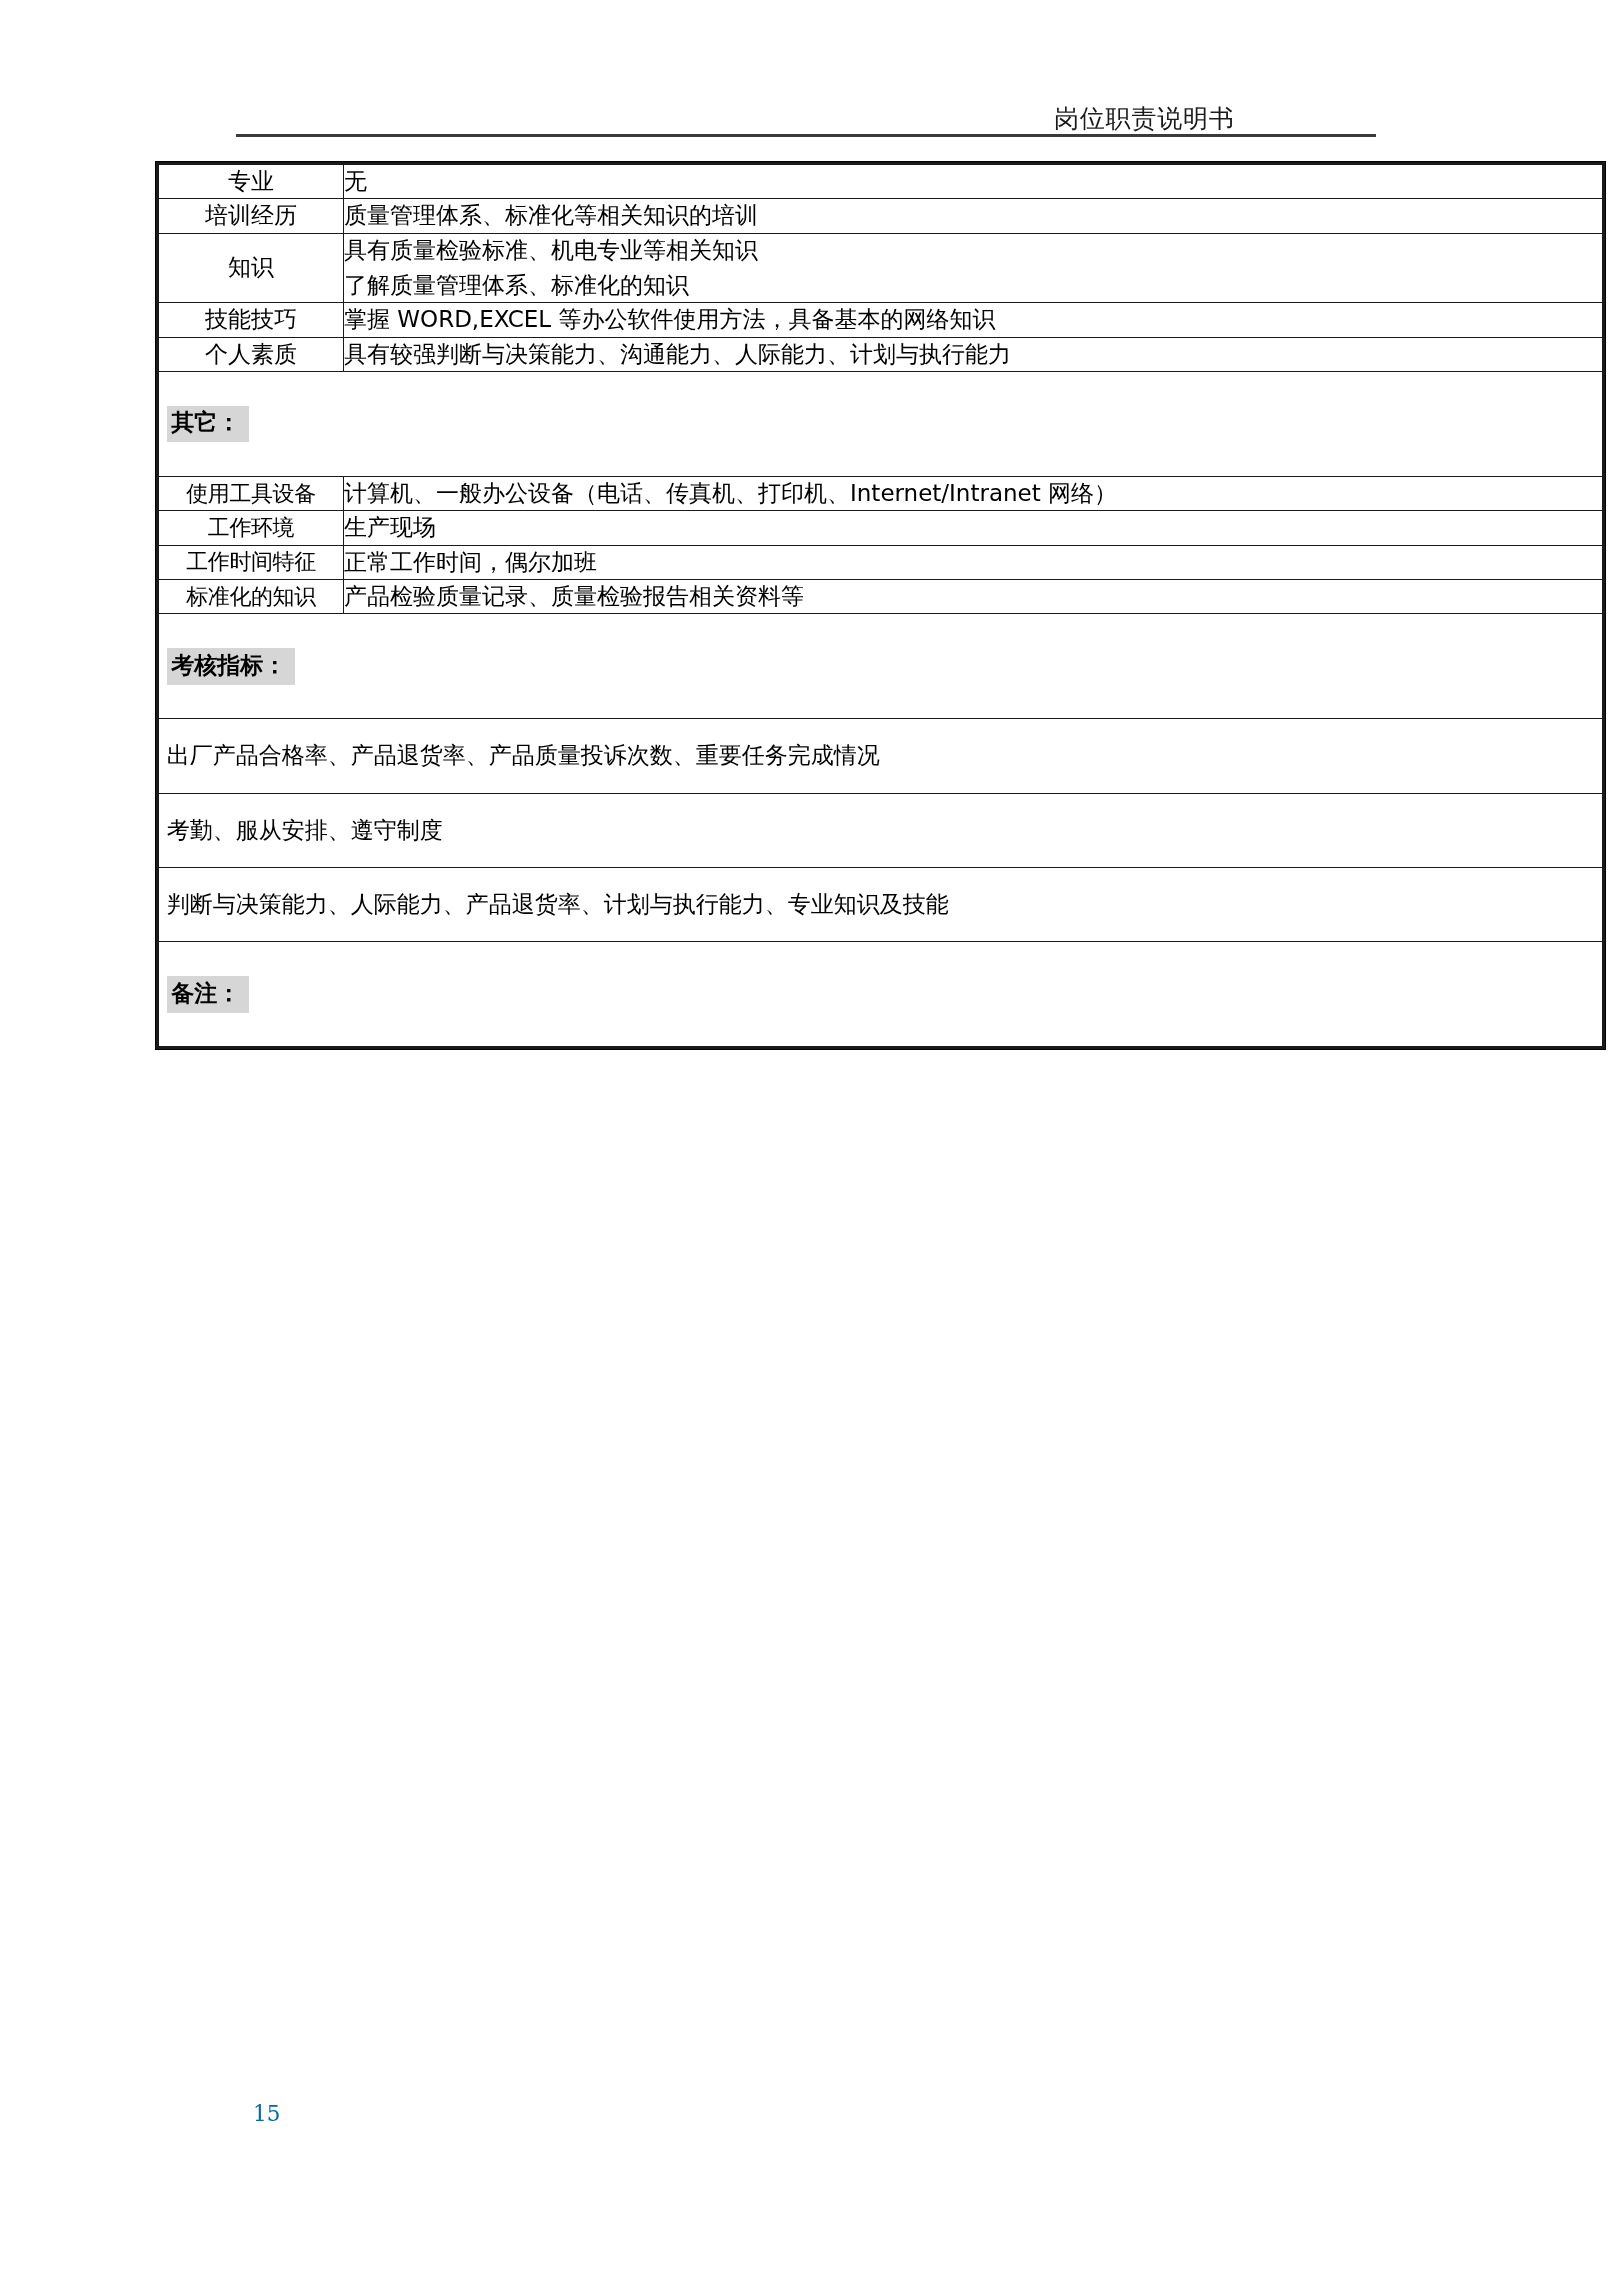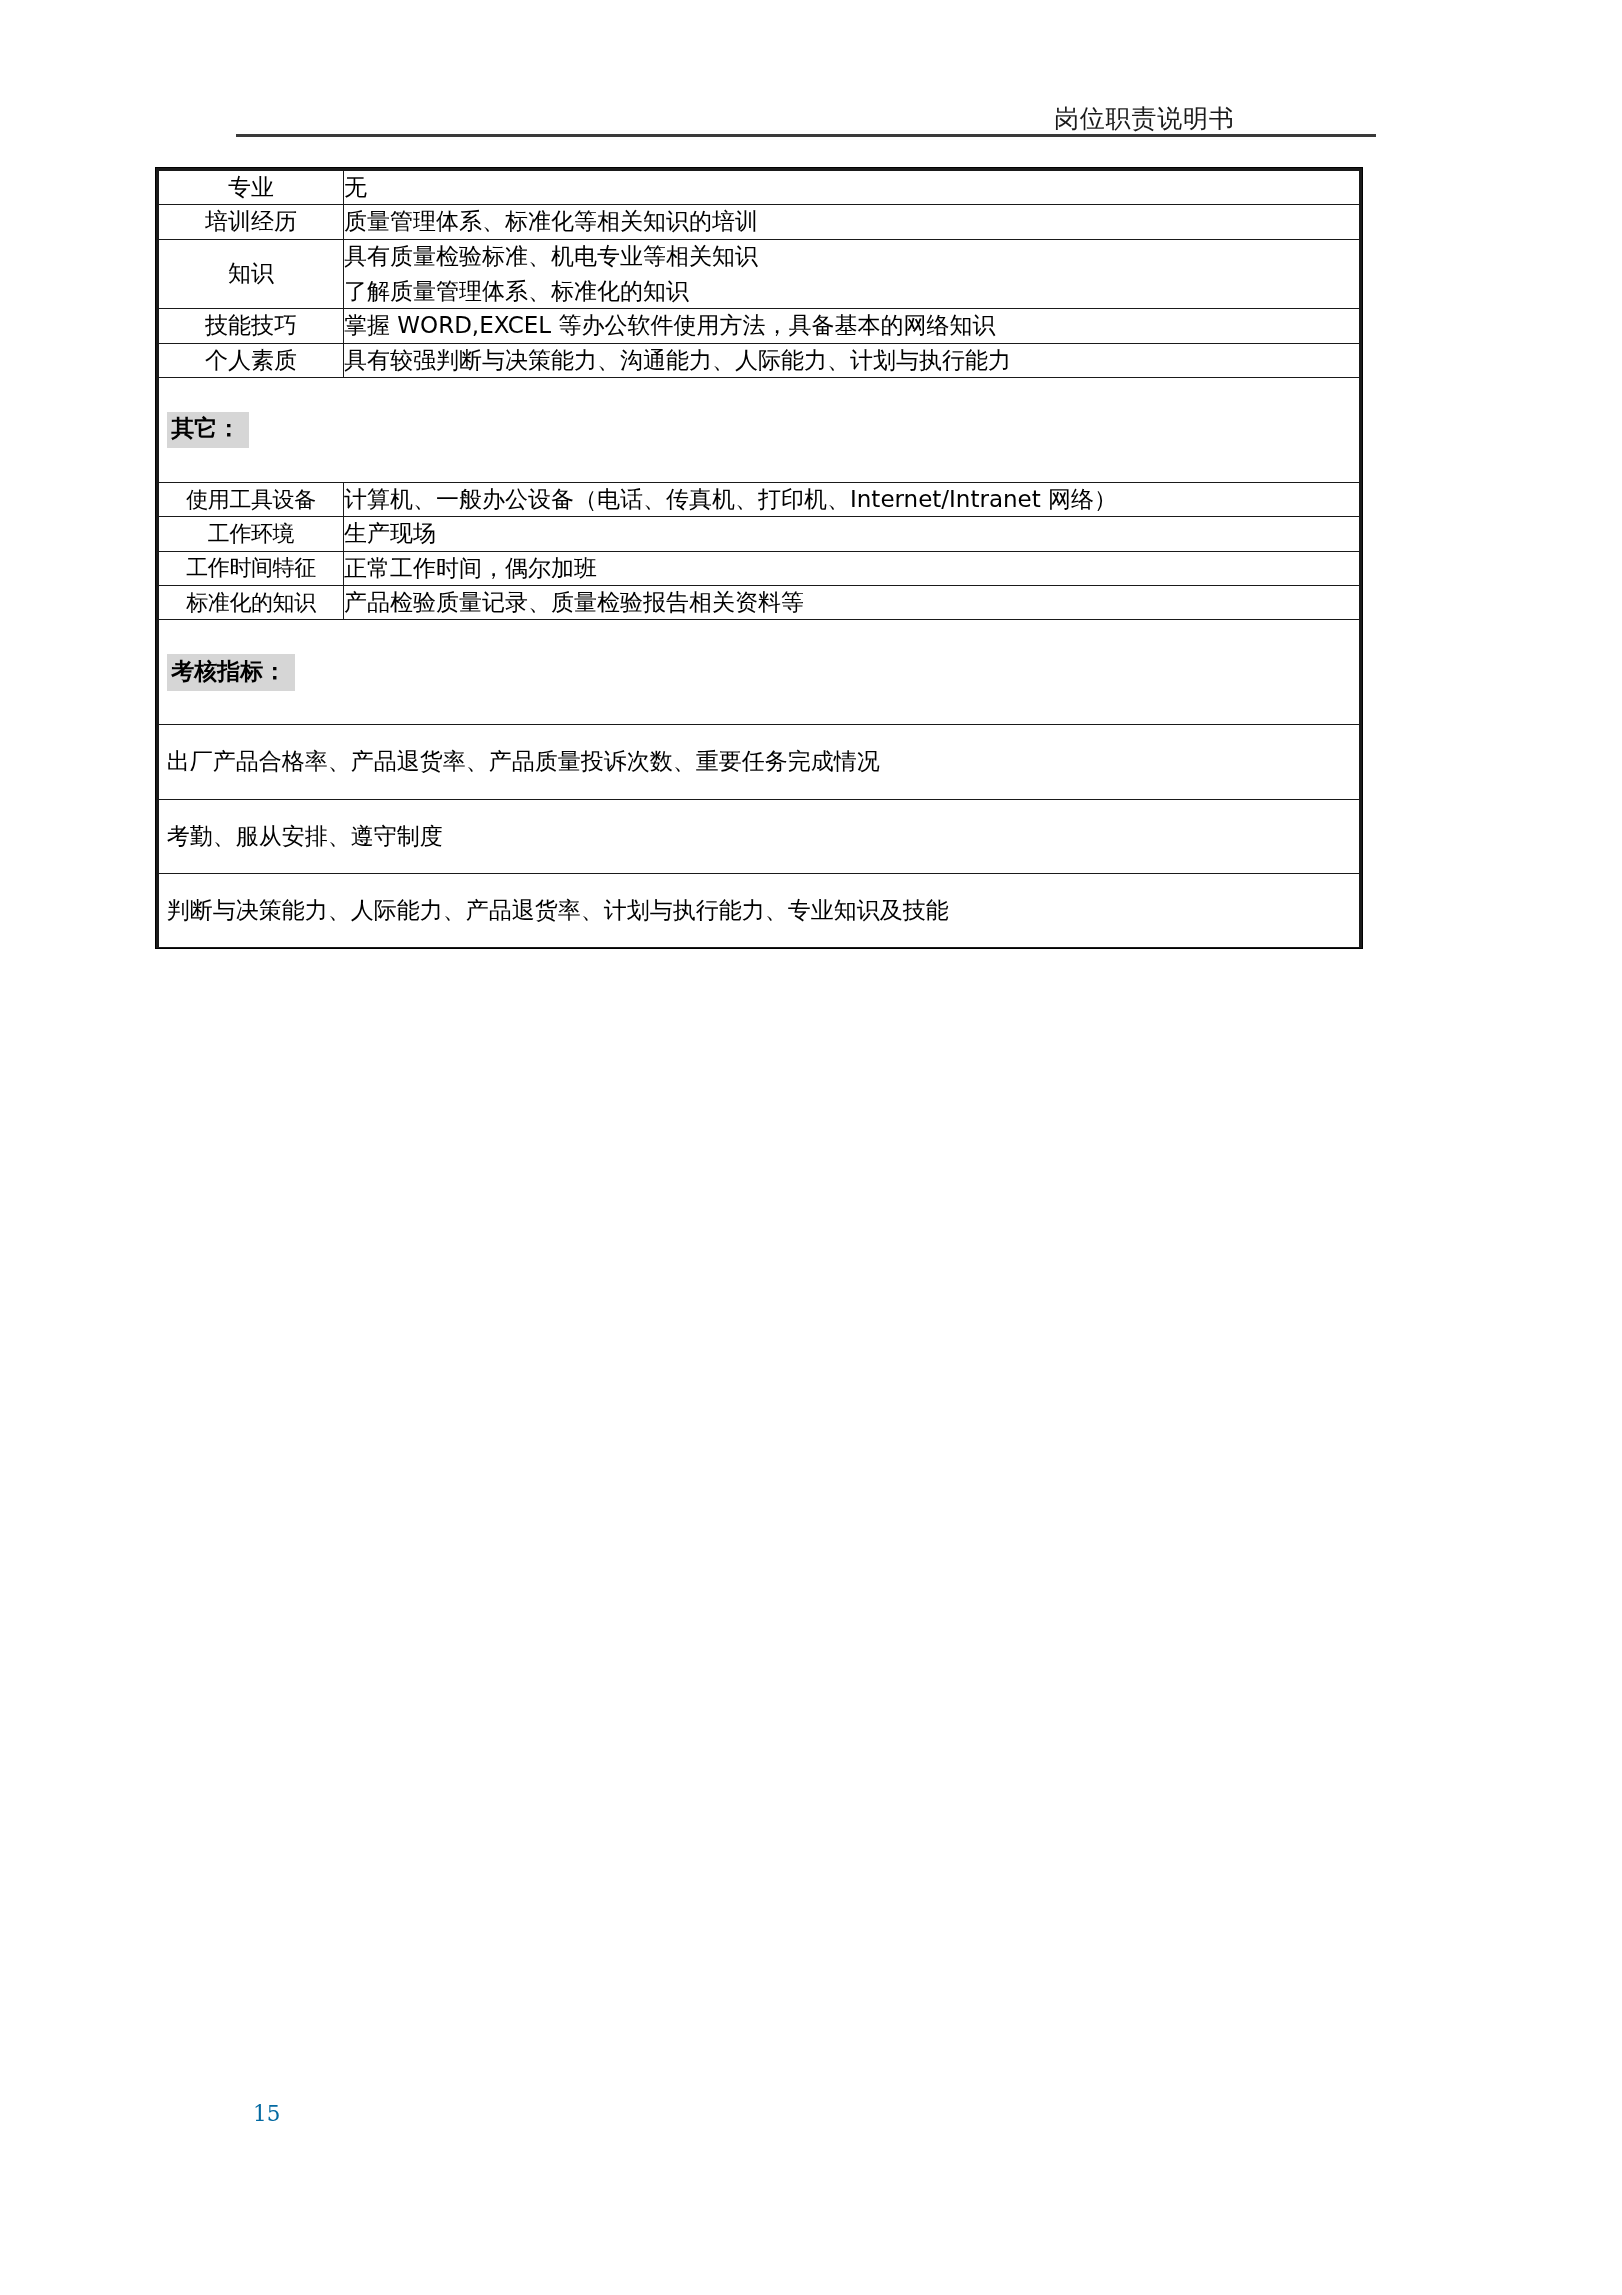--- a/index.html
+++ b/index.html
@@ -43,22 +43,22 @@
     line-height: 1;
     letter-spacing: 0.8px;
     color: #1a1a1a;
     white-space: nowrap;
   }
 
   
   .doc-table {
     position: absolute;
     left: 156px;
-    top: 168px;
-    width: 1206px;
+    top: 162px;
+    width: 1449px;
     border-collapse: collapse;
     table-layout: fixed;
   }
   .doc-table td {
     border: 1.5px solid #1a1a1a;
     padding: 0;
     vertical-align: middle;
     font-size: 23px;
     line-height: 1.45;
   }
@@ -218,18 +218,23 @@
     <tr class="freetext">
       <td class="edge-left edge-right" colspan="2">出厂产品合格率、产品退货率、产品质量投诉次数、重要任务完成情况</td>
     </tr>
     <tr class="freetext">
       <td class="edge-left edge-right" colspan="2">考勤、服从安排、遵守制度</td>
     </tr>
     <tr class="freetext">
       <td class="edge-left edge-right" colspan="2">判断与决策能力、人际能力、产品退货率、计划与执行能力、专业知识及技能</td>
     </tr>
 
+    <tr class="section-row frame-bottom">
+      <td class="edge-left edge-right" colspan="2">
+        <span class="section-tag">备注：</span>
+      </td>
+    </tr>
 
   </tbody>
 </table>
 
 <div class="page-number">15</div>
 
 
 </body></html>

